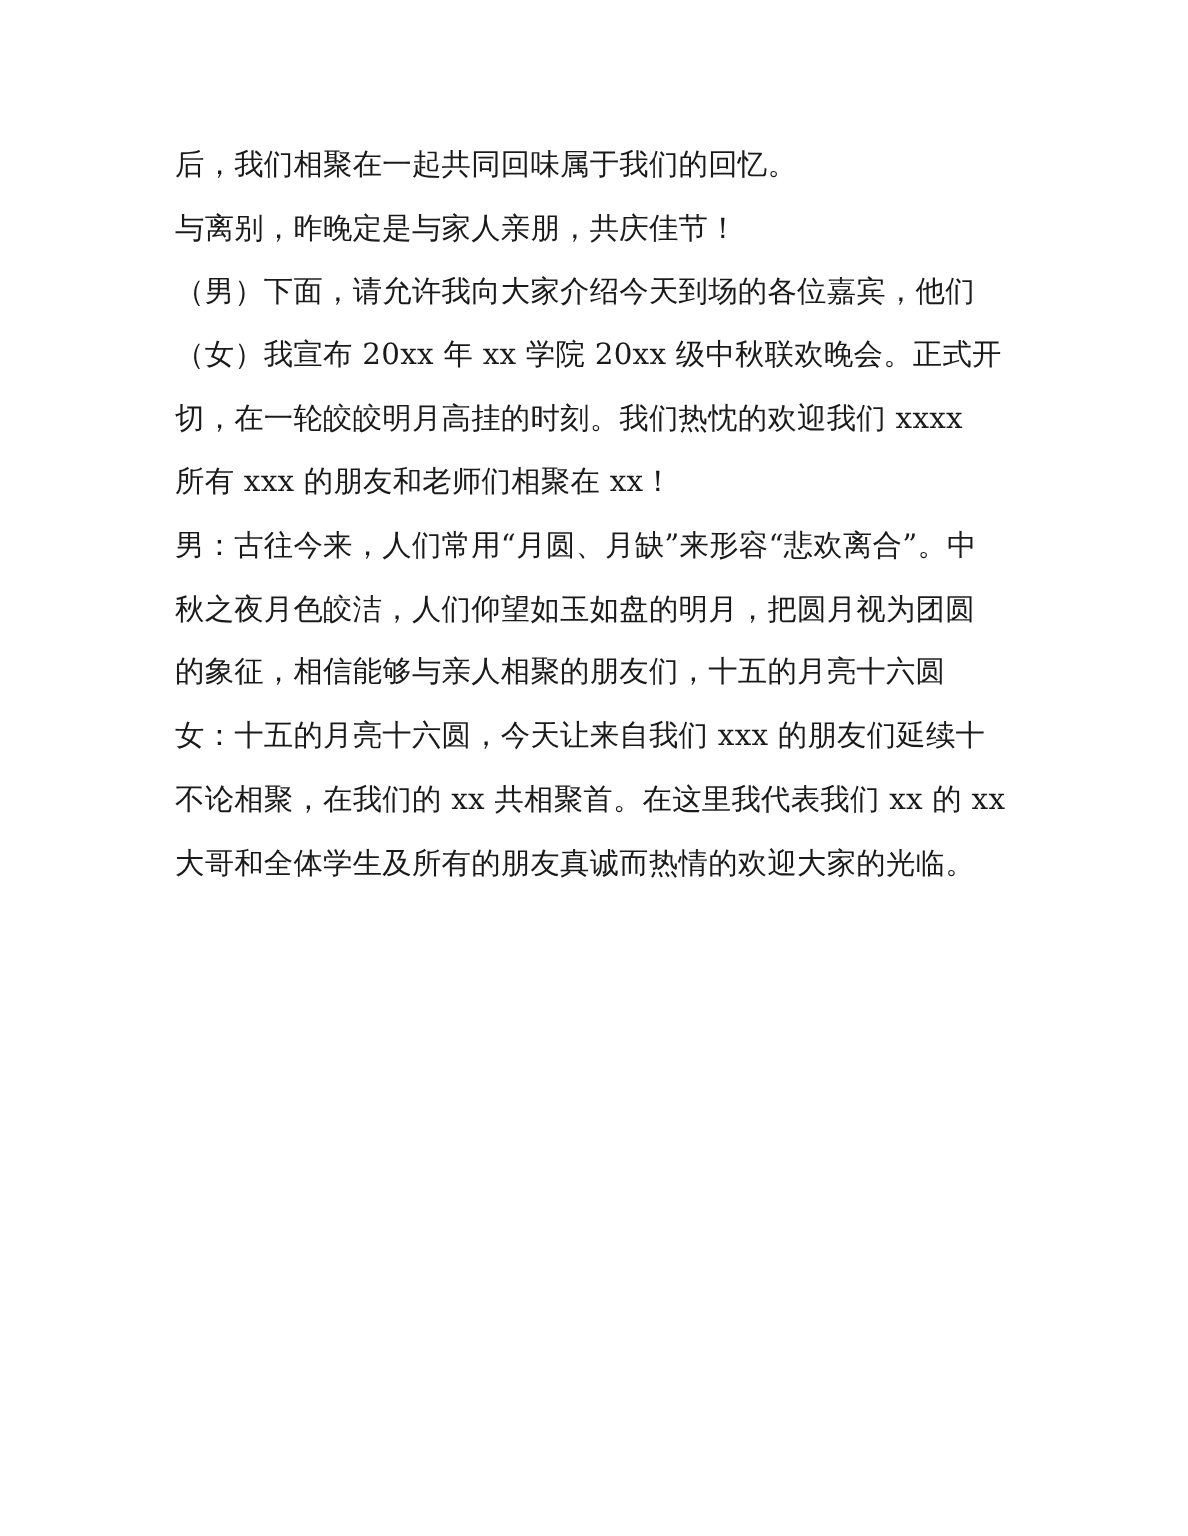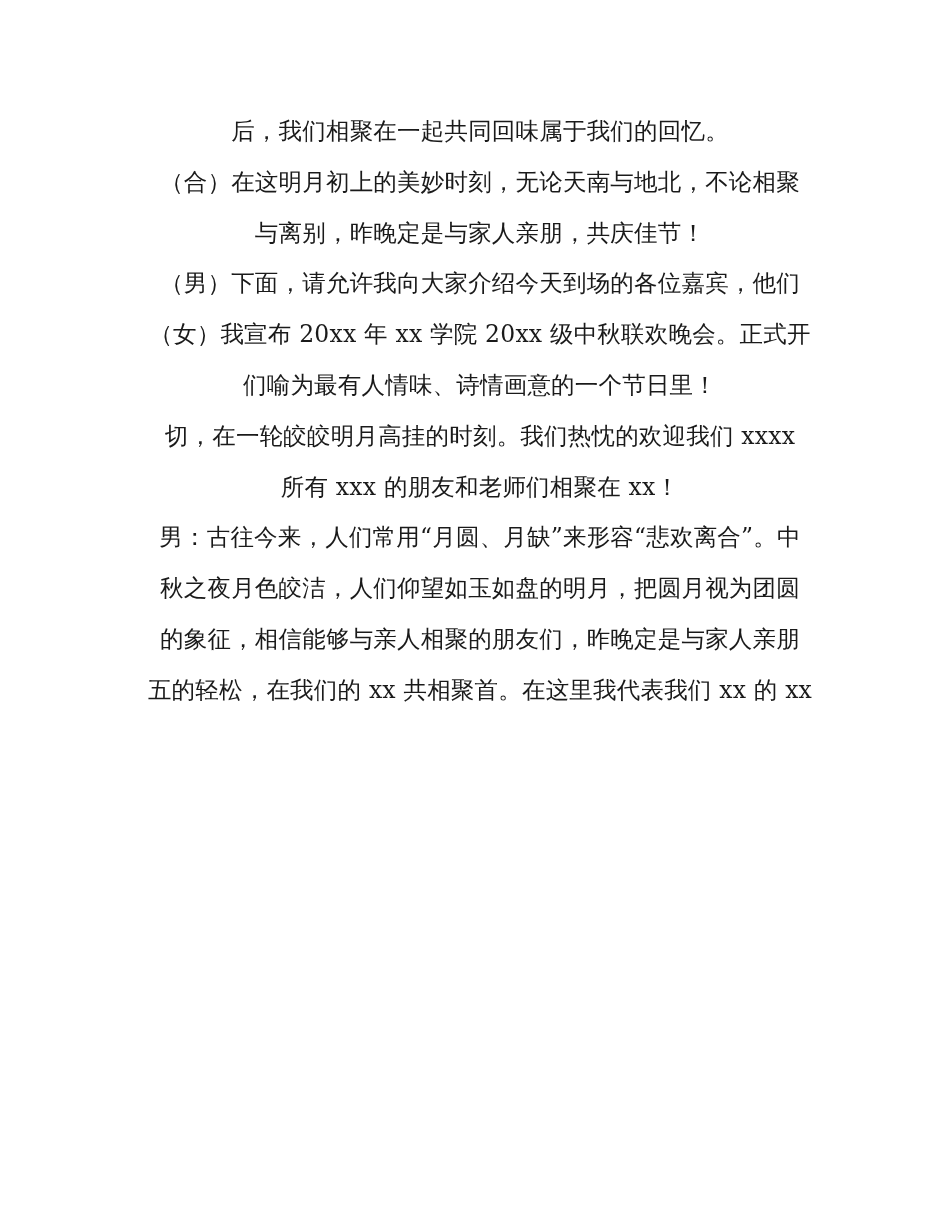--- a/index.html
+++ b/index.html
@@ -28,34 +28,33 @@
       left: 140px;
       top: 109px;
       width: 680px;
     }
     .line {
       height: 50.8px;
       line-height: 44px;
       font-size: 23.5px;
       white-space: nowrap;
       letter-spacing: 0.2px;
-      text-align: center;
     }
   </style>
 </head>
 <body>
 
 <div class="page">
   <div class="content">
     <div class="line">后，我们相聚在一起共同回味属于我们的回忆。</div>
-    <div class="line">（合）在这明月初上的美妙时刻，无论天南与地北，不论相聚</div>
     <div class="line">与离别，昨晚定是与家人亲朋，共庆佳节！</div>
     <div class="line">（男）下面，请允许我向大家介绍今天到场的各位嘉宾，他们</div>
     <div class="line">（女）我宣布 20xx 年 xx 学院 20xx 级中秋联欢晚会。正式开</div>
-    <div class="line">们喻为最有人情味、诗情画意的一个节日里！</div>
     <div class="line">切，在一轮皎皎明月高挂的时刻。我们热忱的欢迎我们 xxxx</div>
     <div class="line">所有 xxx 的朋友和老师们相聚在 xx！</div>
     <div class="line">男：古往今来，人们常用“月圆、月缺”来形容“悲欢离合”。中</div>
     <div class="line">秋之夜月色皎洁，人们仰望如玉如盘的明月，把圆月视为团圆</div>
-    <div class="line">的象征，相信能够与亲人相聚的朋友们，昨晚定是与家人亲朋</div>
-    <div class="line">五的轻松，在我们的 xx 共相聚首。在这里我代表我们 xx 的 xx</div>
+    <div class="line">的象征，相信能够与亲人相聚的朋友们，十五的月亮十六圆</div>
+    <div class="line">女：十五的月亮十六圆，今天让来自我们 xxx 的朋友们延续十</div>
+    <div class="line">不论相聚，在我们的 xx 共相聚首。在这里我代表我们 xx 的 xx</div>
+    <div class="line">大哥和全体学生及所有的朋友真诚而热情的欢迎大家的光临。</div>
   </div>
 </div>
 
 </body></html>

